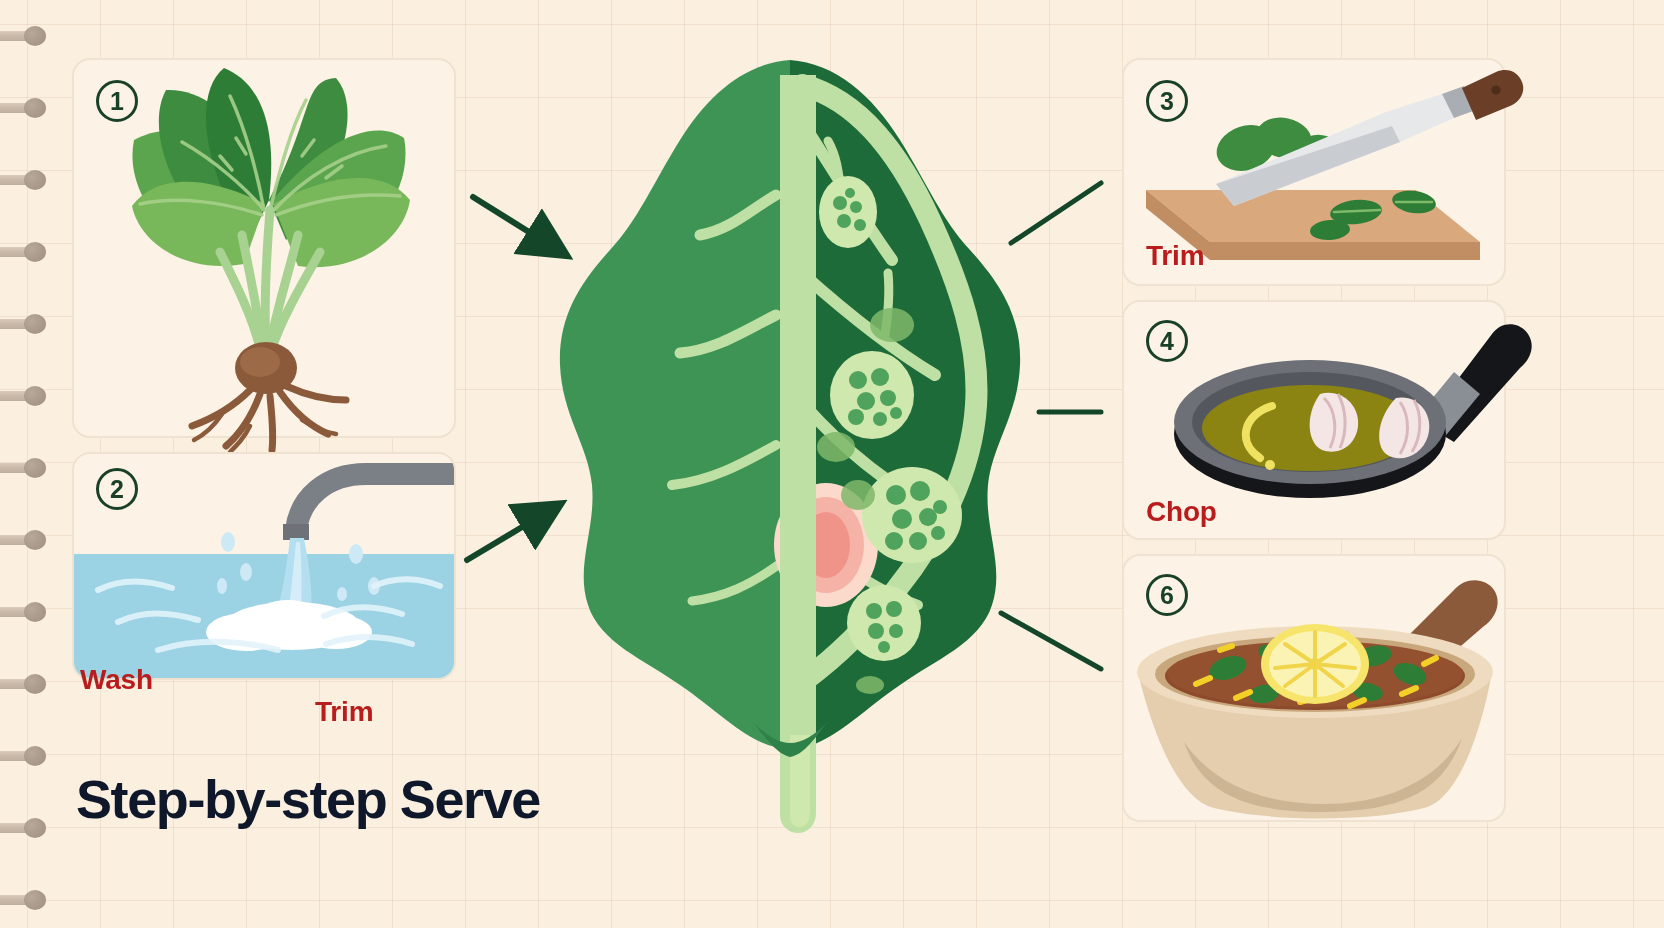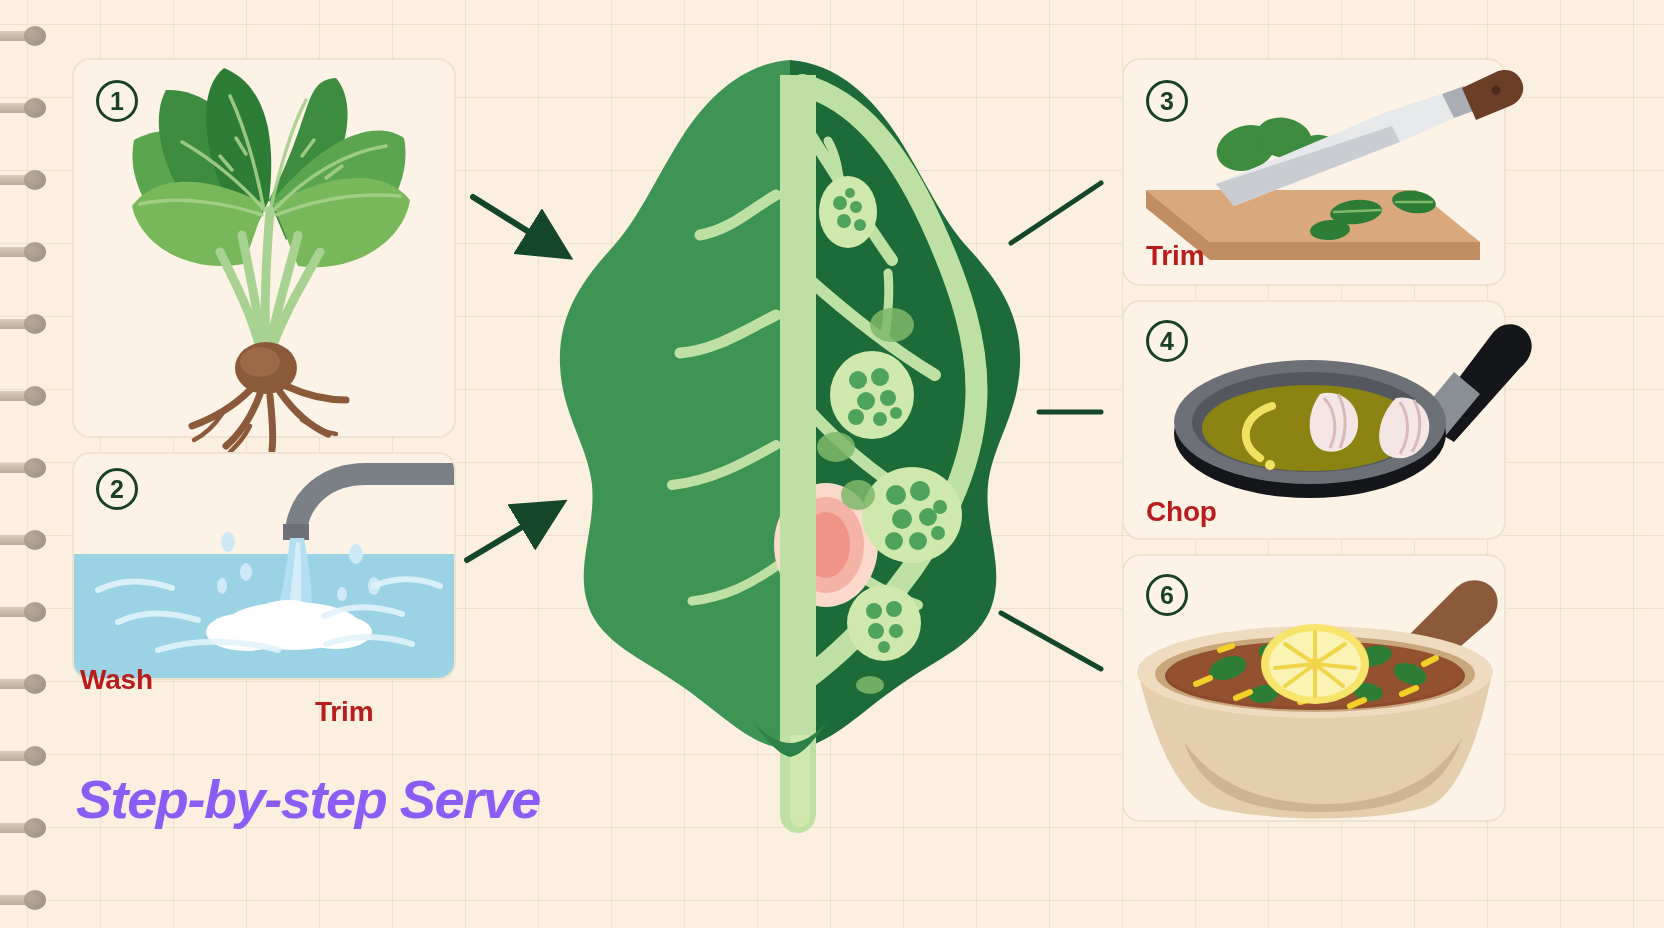--- a/index.html
+++ b/index.html
@@ -61,26 +61,25 @@
     position: absolute;
     color: #b91c1c;
     font-weight: 700;
     font-size: 28px;
     letter-spacing: -0.2px;
     white-space: nowrap;
     text-align: right;
   }
   .title {
     position: absolute;
-    color: #8b5cf6;
+    color: #0f172a;
     font-weight: 700;
     font-size: 54px;
     letter-spacing: -1.4px;
     white-space: nowrap;
-    font-style: italic;
   }
   svg { display: block; overflow: visible; }
   .connector { position: absolute; pointer-events: none; }
 </style>
 </head>
 <body>
 
 <div id="page">
 
   <div class="grid"></div>

